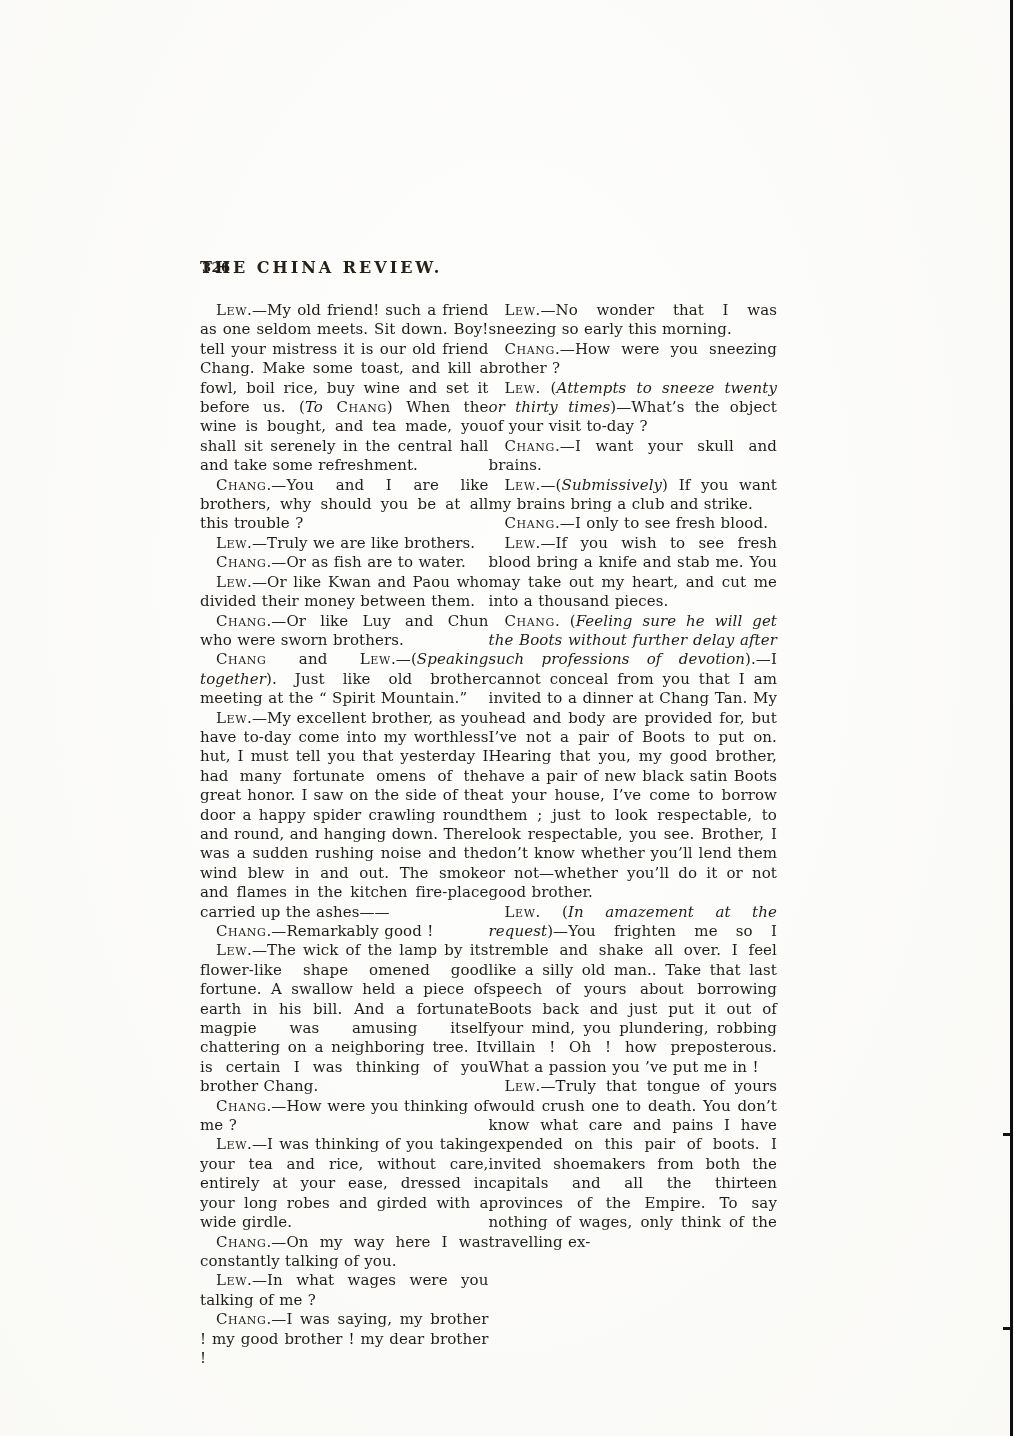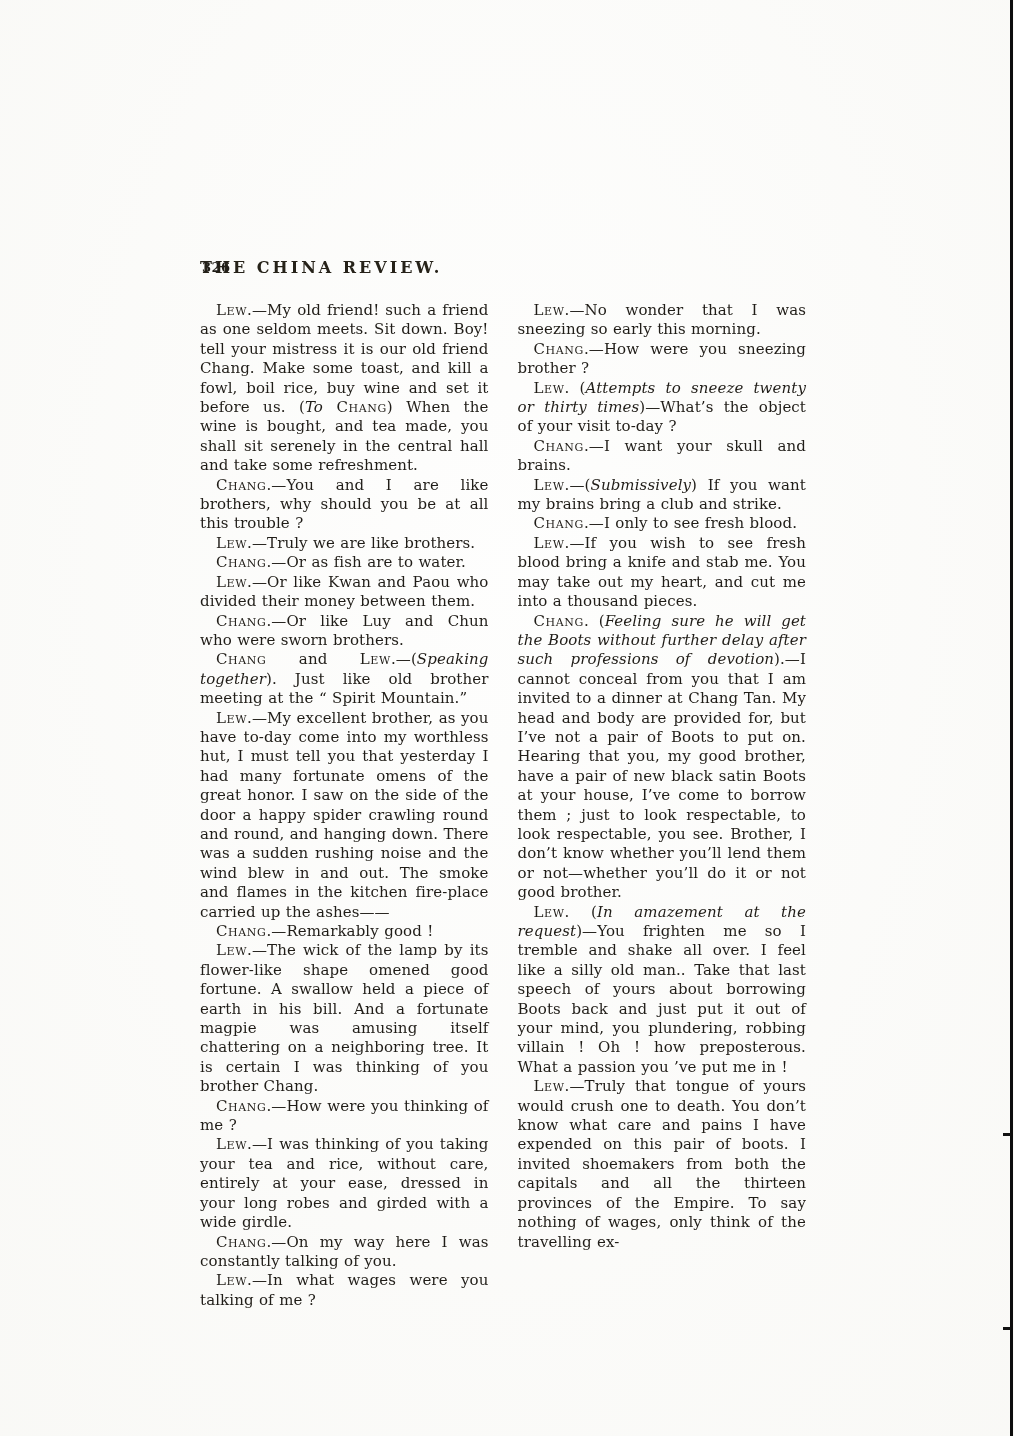--- a/index.html
+++ b/index.html
@@ -45,21 +45,20 @@
     color: #262219;
     white-space: nowrap;
   }
   
   .text-block {
     position: absolute;
     left: 200px;
     top: 301px;
     width: 606px;
     display: flex;
-    gap: 29px;
   }
   .column {
     width: 288.5px;
     font-size: 15px;
     line-height: 19.4px;
     text-align: justify;
     letter-spacing: 0.1px;
     word-spacing: 0.5px;
   }
   .para {
@@ -111,20 +110,21 @@
         <p class="para"><span class="seg-sc">Lew</span><span class="seg-n">.—Or like Kwan and Paou who divided their money between them.</span></p>
         <p class="para"><span class="seg-sc">Chang</span><span class="seg-n">.—Or like Luy and Chun who were sworn brothers.</span></p>
         <p class="para"><span class="seg-sc">Chang</span><span class="seg-n"> and </span><span class="seg-sc">Lew</span><span class="seg-n">.—(</span><span class="seg-i">Speaking together</span><span class="seg-n">). Just like old brother meeting at the “ Spirit Mountain.”</span></p>
         <p class="para"><span class="seg-sc">Lew</span><span class="seg-n">.—My excellent brother, as you have to-day come into my worthless hut, I must tell you that yesterday I had many fortunate omens of the great honor. I saw on the side of the door a happy spider crawling round and round, and hanging down. There was a sudden rushing noise and the wind blew in and out. The smoke and flames in the kitchen fire-place carried up the ashes——</span></p>
         <p class="para"><span class="seg-sc">Chang</span><span class="seg-n">.—Remarkably good !</span></p>
         <p class="para"><span class="seg-sc">Lew</span><span class="seg-n">.—The wick of the lamp by its flower-like shape omened good fortune. A swallow held a piece of earth in his bill. And a fortunate magpie was amusing itself chattering on a neighboring tree. It is certain I was thinking of you brother Chang.</span></p>
         <p class="para"><span class="seg-sc">Chang</span><span class="seg-n">.—How were you thinking of me ?</span></p>
         <p class="para"><span class="seg-sc">Lew</span><span class="seg-n">.—I was thinking of you taking your tea and rice, without care, entirely at your ease, dressed in your long robes and girded with a wide girdle.</span></p>
         <p class="para"><span class="seg-sc">Chang</span><span class="seg-n">.—On my way here I was constantly talking of you.</span></p>
         <p class="para"><span class="seg-sc">Lew</span><span class="seg-n">.—In what wages were you talking of me ?</span></p>
+        <p class="para"><span class="seg-sc">Chang</span><span class="seg-n">.—I was saying, my brother ! my good brother ! my dear brother !</span></p>
       </div>
     <div class="column">
         <p class="para"><span class="seg-sc">Lew</span><span class="seg-n">.—No wonder that I was sneezing so early this morning.</span></p>
         <p class="para"><span class="seg-sc">Chang</span><span class="seg-n">.—How were you sneezing brother ?</span></p>
         <p class="para"><span class="seg-sc">Lew</span><span class="seg-n">. (</span><span class="seg-i">Attempts to sneeze twenty or thirty times</span><span class="seg-n">)—What’s the object of your visit to-day ?</span></p>
         <p class="para"><span class="seg-sc">Chang</span><span class="seg-n">.—I want your skull and brains.</span></p>
         <p class="para"><span class="seg-sc">Lew</span><span class="seg-n">.—(</span><span class="seg-i">Submissively</span><span class="seg-n">) If you want my brains bring a club and strike.</span></p>
         <p class="para"><span class="seg-sc">Chang</span><span class="seg-n">.—I only to see fresh blood.</span></p>
         <p class="para"><span class="seg-sc">Lew</span><span class="seg-n">.—If you wish to see fresh blood bring a knife and stab me. You may take out my heart, and cut me into a thousand pieces.</span></p>
         <p class="para"><span class="seg-sc">Chang</span><span class="seg-n">. (</span><span class="seg-i">Feeling sure he will get the Boots without further delay after such professions of devotion</span><span class="seg-n">).—I cannot conceal from you that I am invited to a dinner at Chang Tan. My head and body are provided for, but I’ve not a pair of Boots to put on. Hearing that you, my good brother, have a pair of new black satin Boots at your house, I’ve come to borrow them ; just to look respectable, to look respectable, you see. Brother, I don’t know whether you’ll lend them or not—whether you’ll do it or not good brother.</span></p>

